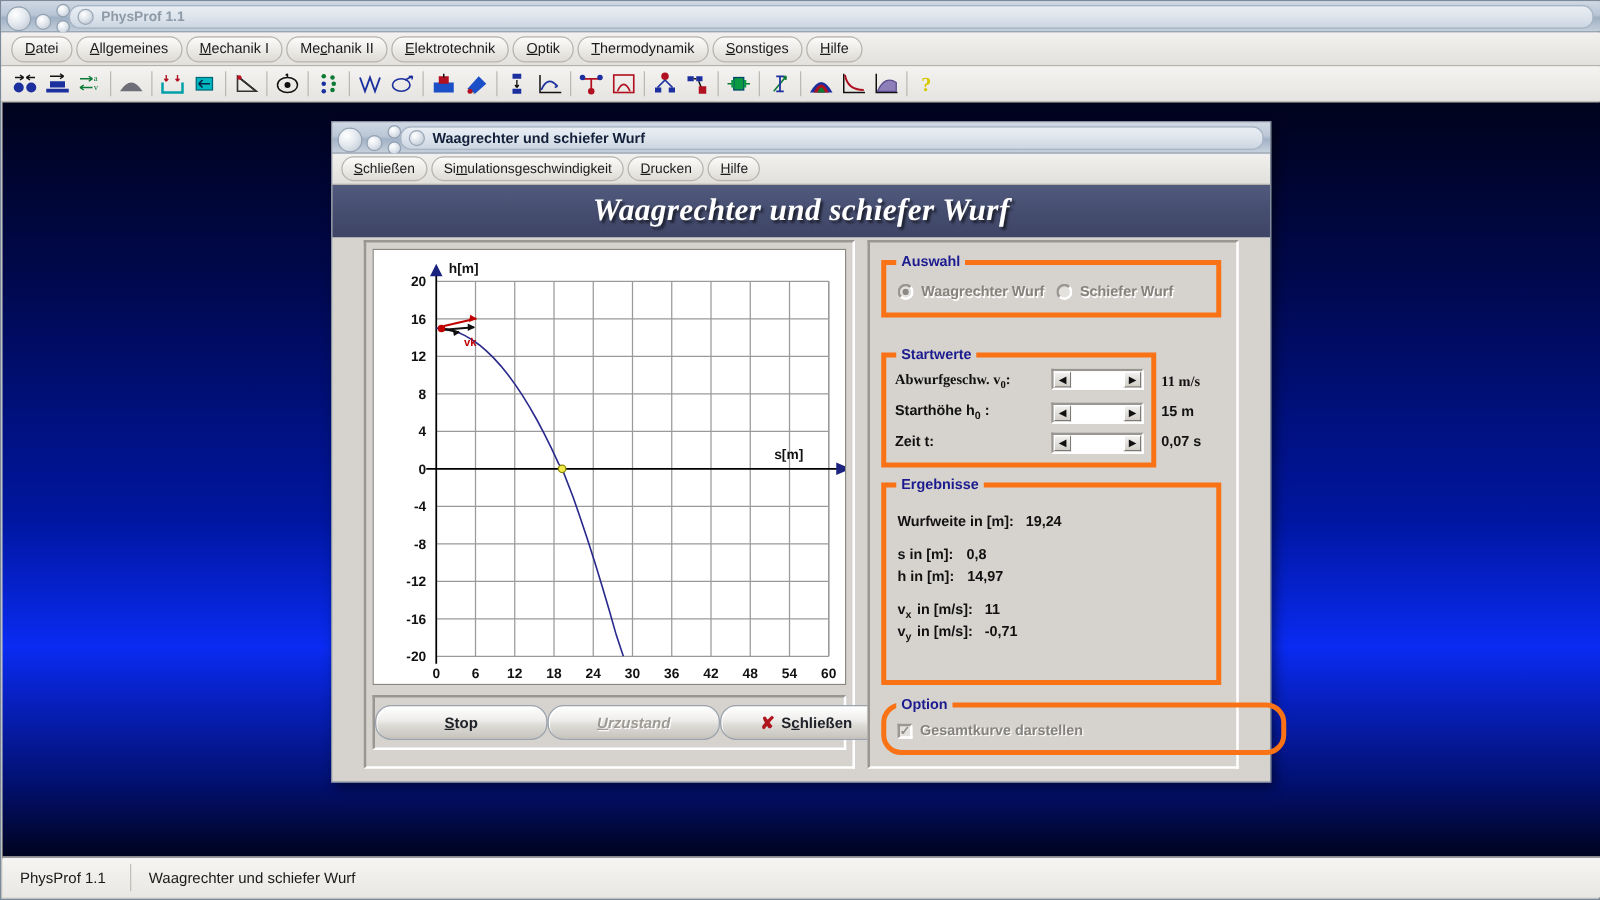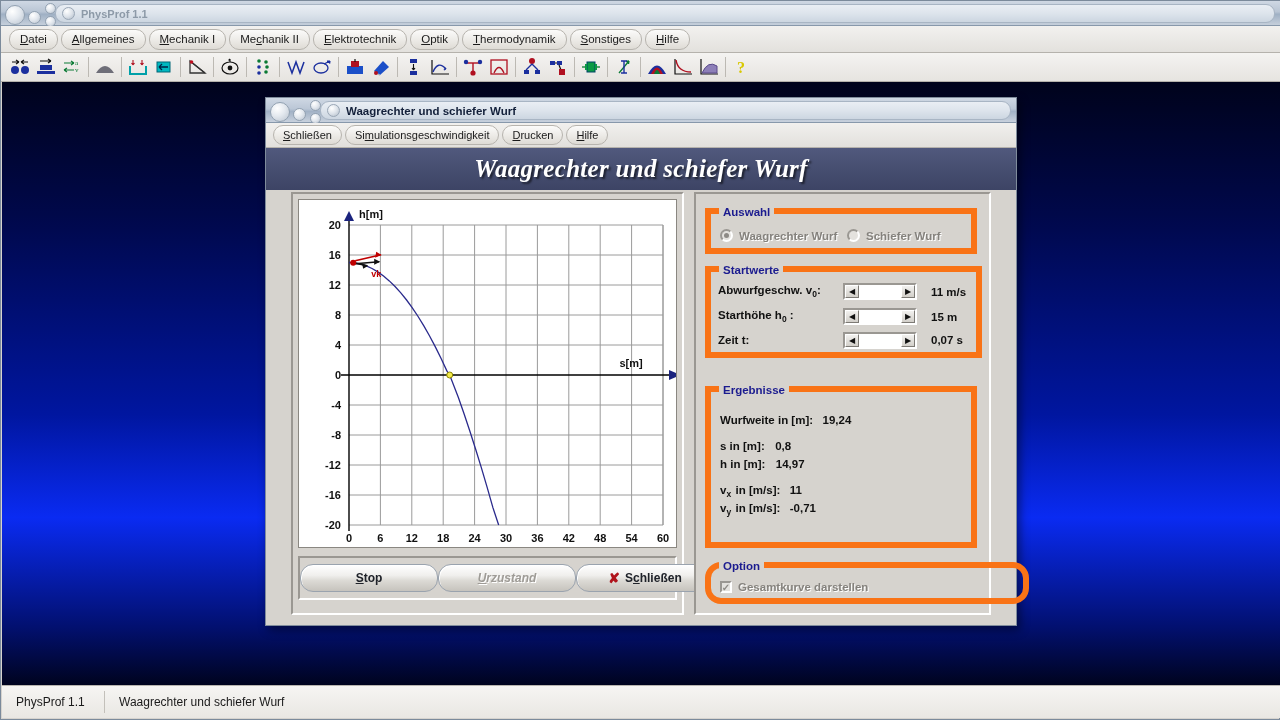--- a/index.html
+++ b/index.html
@@ -103,21 +103,21 @@
     font-size:12px;font-weight:bold;color:#20232a;cursor:default;
     box-shadow:inset 1px 1px 0 rgba(255,255,255,.9);}
   .rbtn.disabled{color:#9e9b96;text-shadow:1px 1px 0 #fff;font-style:italic;}
   .rbtn u{text-decoration:underline;}
   .xmark{color:#b0141c;font-weight:bold;font-size:14px;margin-right:5px;}
 
   
   .rightcol{position:absolute;left:428px;top:94px;width:297px;height:423px;
     border:2px solid;border-color:#9a9792 #ffffff #ffffff #9a9792;background:#d6d3ce;box-sizing:border-box;}
 
-  .group{position:absolute;border:6px solid #f97316;background:transparent;box-sizing:border-box;}
+  .group{position:absolute;border:4px solid #f97316;background:transparent;box-sizing:border-box;}
   .group > .glab{position:absolute;top:-8px;left:8px;background:#d6d3ce;padding:0 4px;
     font-size:11.5px;font-weight:bold;color:#1b1b8f;}
 
   .radio{width:13px;height:13px;border-radius:50%;border:2px solid;
     border-color:#9a9792 #ffffff #ffffff #9a9792;background:#e4e2de;
     display:inline-flex;align-items:center;justify-content:center;box-sizing:border-box;}
   .radio .in{width:5px;height:5px;border-radius:50%;background:#8d8a85;}
   .rlabel{font-size:11.5px;font-weight:bold;color:#85827d;text-shadow:1px 1px 0 #fff;margin-left:6px;}
 
   .flabel{font-size:11.5px;font-weight:bold;color:#111;}
@@ -524,24 +524,24 @@
                   <span class="in"></span>
                 </span>
             <span class="rlabel">Waagrechter Wurf</span>
           </div>
           <div style="position:absolute;left:136px;top:15px;display:flex;align-items:center;">
             <span class="radio"></span>
             <span class="rlabel">Schiefer Wurf</span>
           </div>
         </div>
 
-        <div class="group" style="left:9px;top:72px;width:277px;height:92px;">
+        <div class="group" style="left:9px;top:88px;width:220px;height:92px;">
           <div class="glab">Startwerte</div>
 
-          <div style="position:absolute;left:7px;top:12px;display:flex;align-items:center;width:258px;">
+          <div style="position:absolute;left:7px;top:12px;display:flex;align-items:flex-end;width:258px;font-family:Liberation Serif, serif;">
             <span class="flabel">Abwurfgeschw.&nbsp;v<span class="sub">0</span>:</span>
             <span class="spin" style="position:absolute;left:125px;">
               <span class="ar">◀</span>
               <span class="trough"></span>
               <span class="ar">▶</span>
             </span>
             <span class="unit" style="position:absolute;left:205px;">11 m/s</span>
           </div>
 
           <div style="position:absolute;left:7px;top:37px;display:flex;align-items:center;width:258px;">

